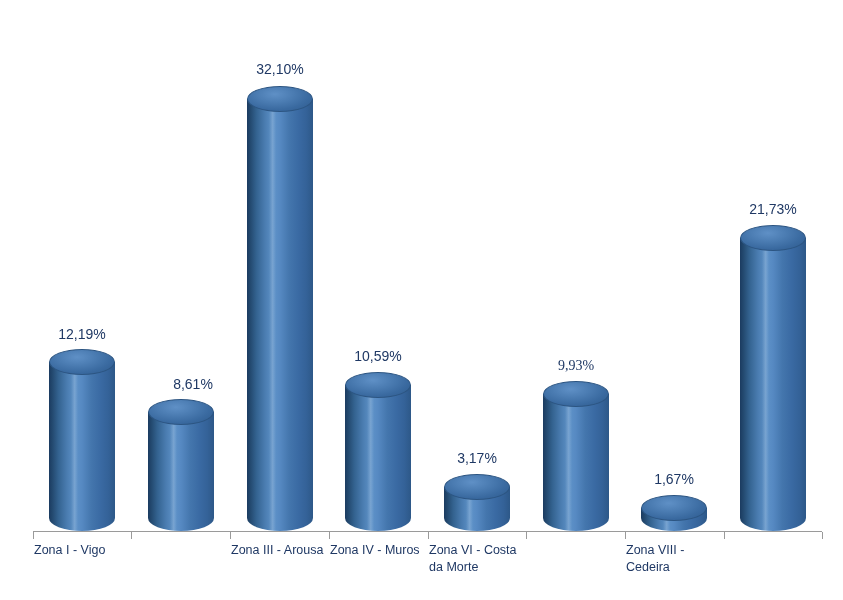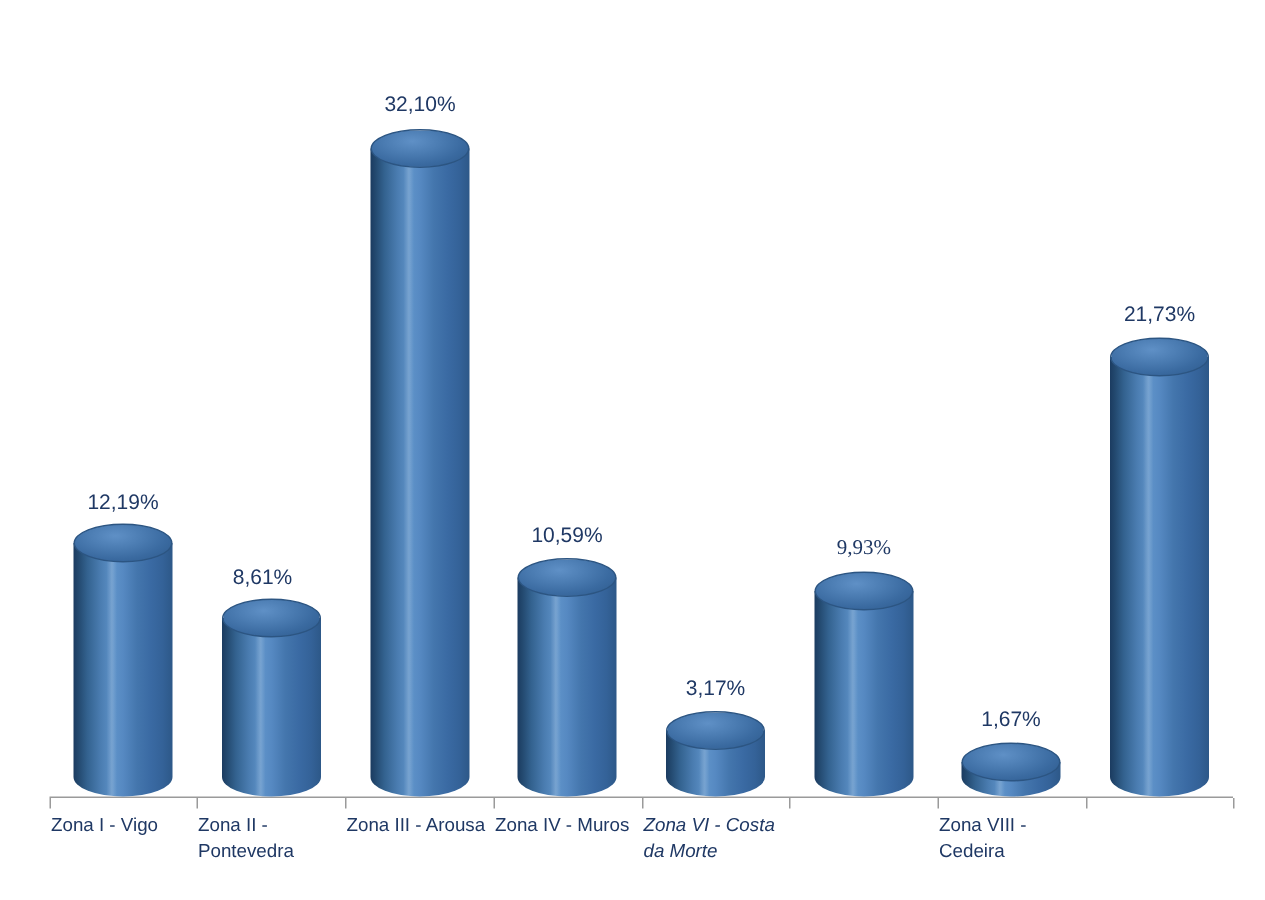--- a/index.html
+++ b/index.html
@@ -157,21 +157,21 @@
       <div class="bar-cap"></div>
     </div>
     <div class="data-label" style="left:39px; width:86px; top:326px;">12,19%</div>
 
     <div class="bar" style="left:148px; width:66px; top:412px; height:119px;">
       <div class="bar-bottom"></div>
       <div class="bar-body"></div>
       <div class="bar-sheen"></div>
       <div class="bar-cap"></div>
     </div>
-    <div class="data-label" style="left:132px; width:86px; top:376px;">8,61%</div>
+    <div class="data-label" style="left:150px; width:86px; top:376px;">8,61%</div>
 
     <div class="bar" style="left:247px; width:66px; top:99px; height:432px;">
       <div class="bar-bottom"></div>
       <div class="bar-body"></div>
       <div class="bar-sheen"></div>
       <div class="bar-cap"></div>
     </div>
     <div class="data-label" style="left:237px; width:86px; top:61px;text-align:center;">32,10%</div>
 
     <div class="bar" style="left:345px; width:66px; top:385px; height:146px;">
@@ -211,34 +211,30 @@
       <div class="bar-body"></div>
       <div class="bar-sheen"></div>
       <div class="bar-cap"></div>
     </div>
     <div class="data-label" style="left:730px; width:86px; top:201px;">21,73%</div>
 
     <div class="cat-label" style="left:34px; width:97px;">
       <div>Zona I - Vigo</div>
     </div>
 
-    <div class="cat-label" style="left:132px; width:97px;">
-      <div>Zona II -</div>
-      <div>Pontevedra</div>
-    </div>
 
     <div class="cat-label" style="left:231px; width:97px;">
       <div>Zona III - Arousa</div>
     </div>
 
     <div class="cat-label" style="left:330px; width:97px;">
       <div>Zona IV - Muros</div>
     </div>
 
-    <div class="cat-label" style="left:429px; width:97px;font-style:italic;">
+    <div class="cat-label" style="left:429px; width:97px;">
       <div>Zona VI - Costa</div>
       <div>da Morte</div>
     </div>
 
 
     <div class="cat-label" style="left:626px; width:97px;">
       <div>Zona VIII -</div>
       <div>Cedeira</div>
     </div>
 

